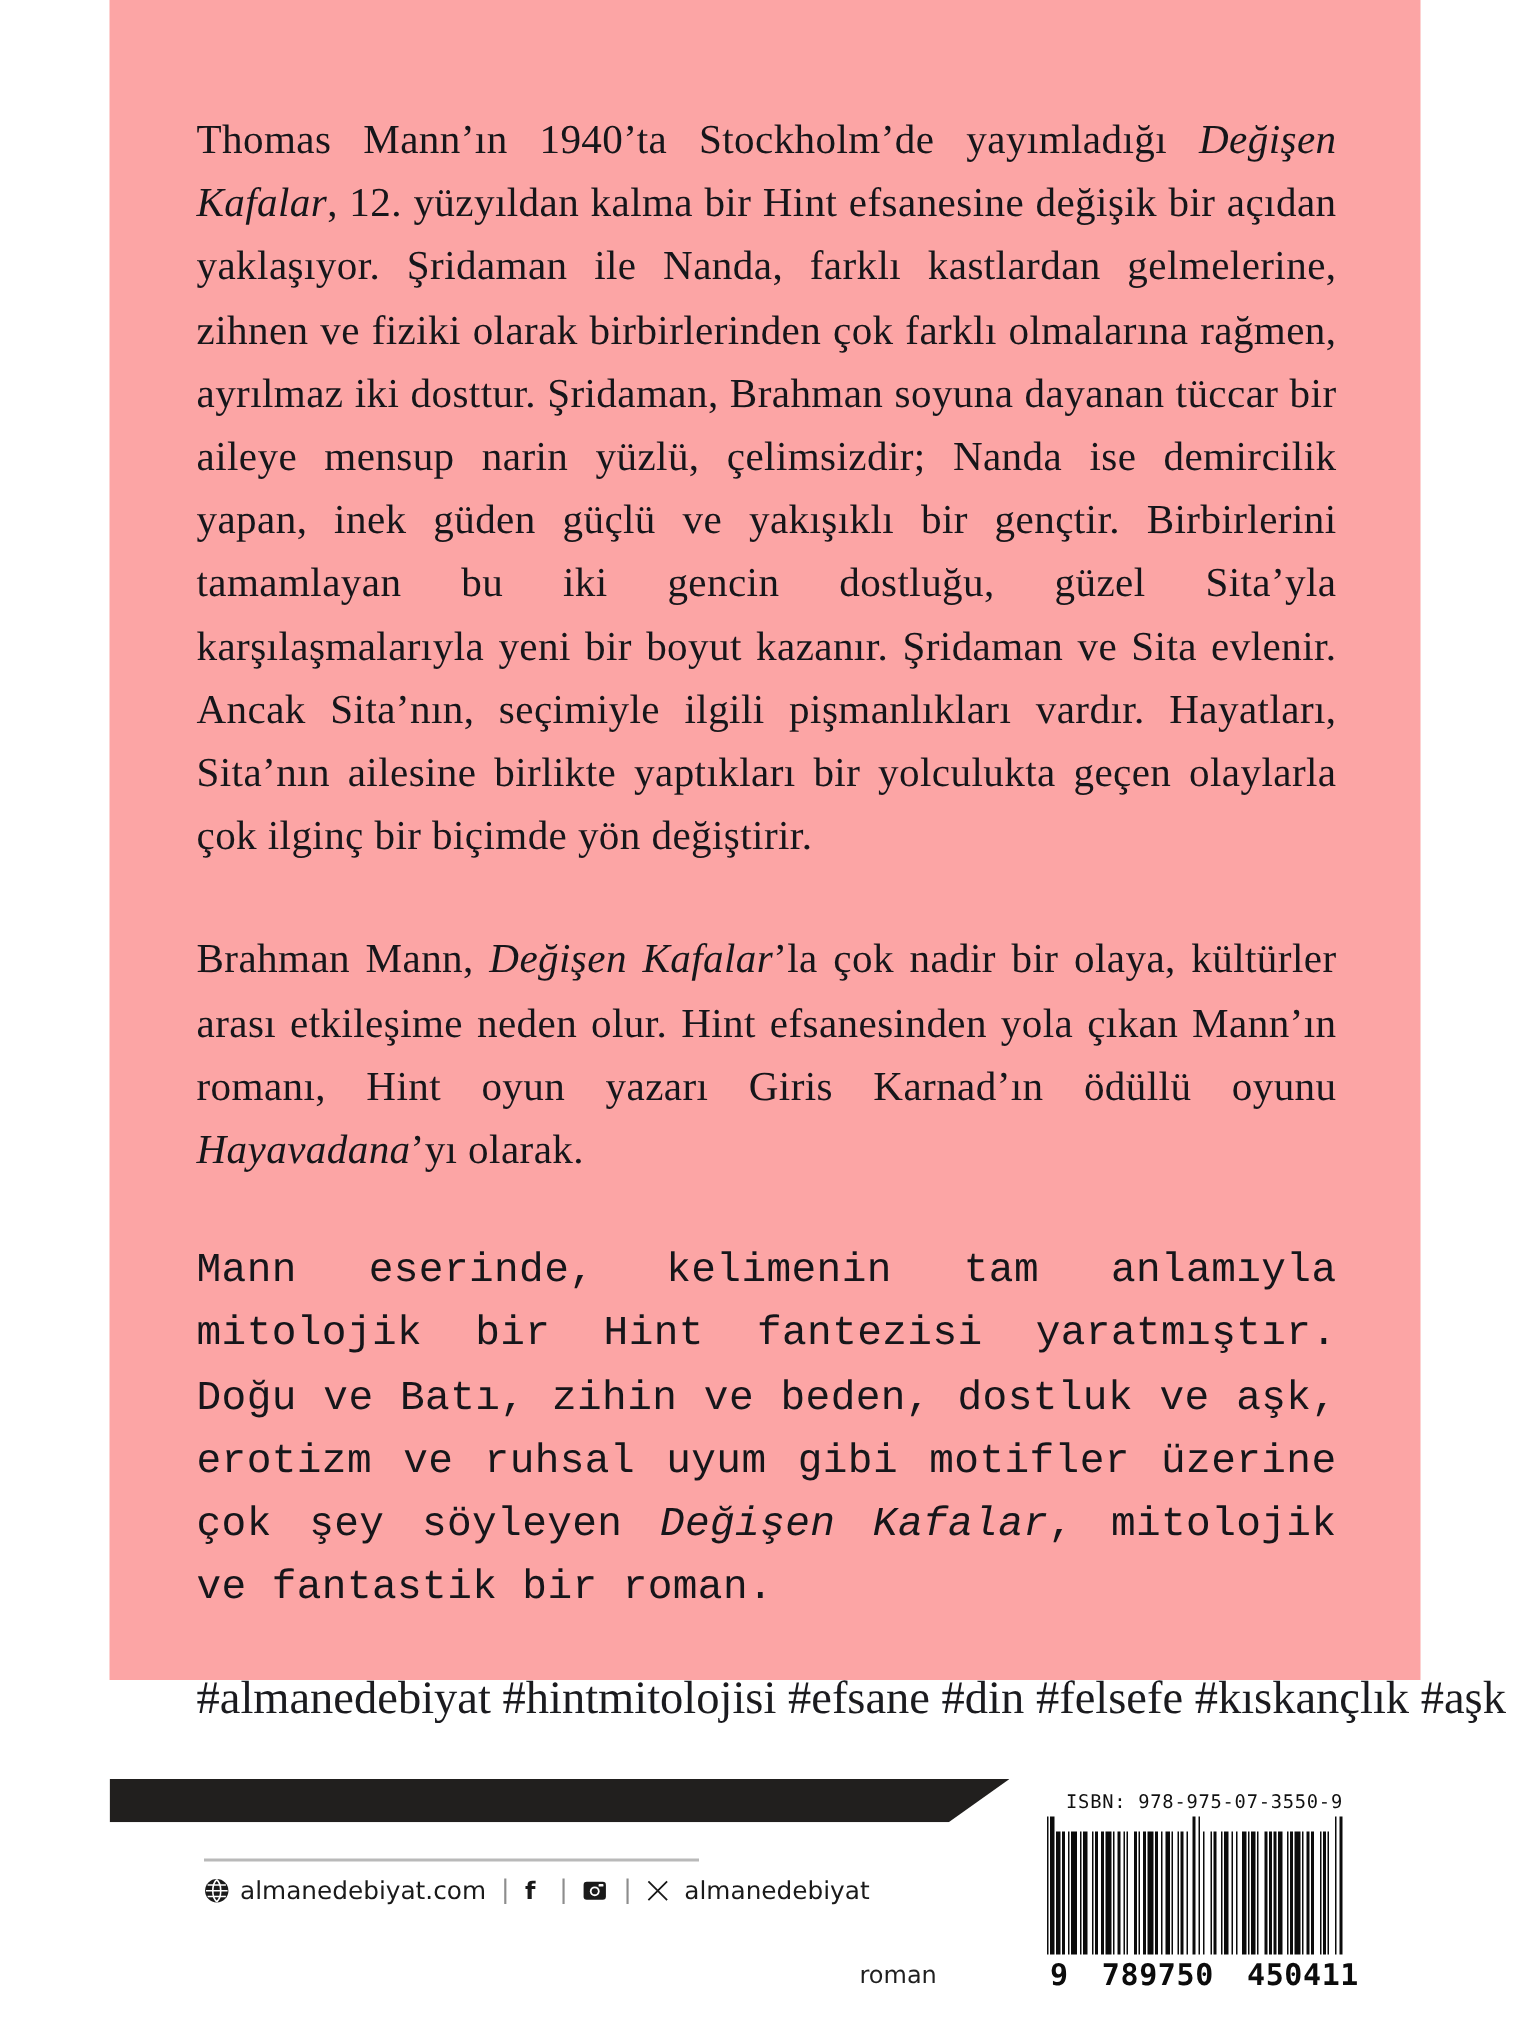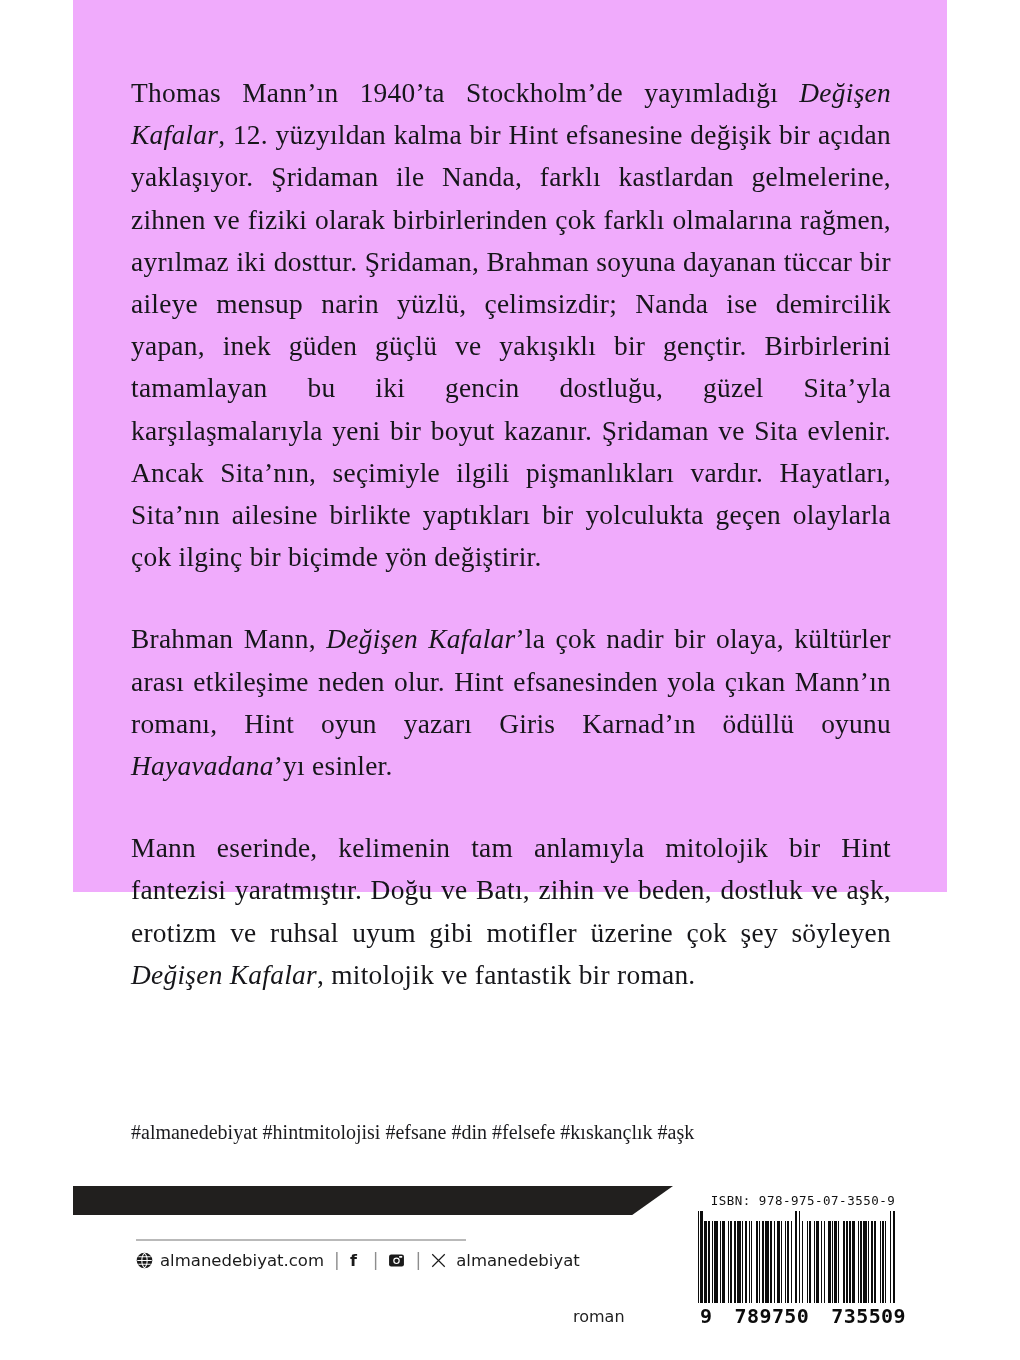--- a/index.html
+++ b/index.html
@@ -14,52 +14,52 @@
     overflow: hidden;
     font-family: "Liberation Serif", "DejaVu Serif", serif;
   }
 
   
   .cover {
     position: absolute;
     left: 73px;
     top: 0;
     width: 874px;
-    height: 892px;
-    background: #f0abfc;
+    height: 1120px;
+    background: #fca5a5;
   }
 
   .blurb {
     position: absolute;
     left: 58px;
     top: 72px;
     width: 760px;
   }
 
   .para {
     font-family: "Liberation Serif", "DejaVu Serif", serif;
     font-size: 27.4px;
     line-height: 42.2px;
     color: #16161a;
     text-align: justify;
     margin: 0 0 40px 0;
     letter-spacing: 0.01em;
     -webkit-hyphens: none;
     hyphens: none;
   }
-  .para:last-child { margin-bottom: 0; }
+  .para:last-child { margin-bottom: 0; font-family: Liberation Mono, monospace; }
   .para i { font-style: italic; }
 
   .hashtags {
     position: absolute;
     left: 58px;
     top: 1117px;
     width: 790px;
     font-family: "Liberation Serif", "DejaVu Serif", serif;
-    font-size: 20px;
+    font-size: 31px;
     line-height: 30px;
     color: #1b1b1f;
     white-space: nowrap;
   }
 
   
   .black-bar {
     position: absolute;
     left: 73px;
     top: 1186px;
@@ -176,21 +176,21 @@
     padding: 1px 2px 0 2px;
   }
 </style>
 </head>
 <body>
 
 <div class="cover">
 
   <div class="blurb">
     <p class="para"><span>Thomas Mann’ın 1940’ta Stockholm’de yayımladığı </span><i>Değişen Kafalar</i><span>, 12. yüzyıldan kalma bir Hint efsanesine değişik bir açıdan yaklaşıyor. Şridaman ile Nanda, farklı kastlardan gelmelerine, zihnen ve fiziki olarak birbirlerinden çok farklı olmalarına rağmen, ayrılmaz iki dosttur. Şridaman, Brahman soyuna dayanan tüccar bir aileye mensup narin yüzlü, çelimsizdir; Nanda ise demircilik yapan, inek güden güçlü ve yakışıklı bir gençtir. Birbirlerini tamamlayan bu iki gencin dostluğu, güzel Sita’yla karşılaşmalarıyla yeni bir boyut kazanır. Şridaman ve Sita evlenir. Ancak Sita’nın, seçimiyle ilgili pişmanlıkları vardır. Hayatları, Sita’nın ailesine birlikte yaptıkları bir yolculukta geçen olaylarla çok ilginç bir biçimde yön değiştirir.</span></p>
-    <p class="para"><span>Brahman Mann, </span><i>Değişen Kafalar</i><span>’la çok nadir bir olaya, kültürler arası etkileşime neden olur. Hint efsanesinden yola çıkan Mann’ın romanı, Hint oyun yazarı Giris Karnad’ın ödüllü oyunu </span><i>Hayavadana</i><span>’yı esinler.</span></p>
+    <p class="para"><span>Brahman Mann, </span><i>Değişen Kafalar</i><span>’la çok nadir bir olaya, kültürler arası etkileşime neden olur. Hint efsanesinden yola çıkan Mann’ın romanı, Hint oyun yazarı Giris Karnad’ın ödüllü oyunu </span><i>Hayavadana</i><span>’yı olarak.</span></p>
     <p class="para"><span>Mann eserinde, kelimenin tam anlamıyla mitolojik bir Hint fantezisi yaratmıştır. Doğu ve Batı, zihin ve beden, dostluk ve aşk, erotizm ve ruhsal uyum gibi motifler üzerine çok şey söyleyen </span><i>Değişen Kafalar</i><span>, mitolojik ve fantastik bir roman.</span></p>
   </div>
 
   <div class="hashtags">#almanedebiyat #hintmitolojisi #efsane #din #felsefe #kıskançlık #aşk</div>
 
 </div>
 
 <div class="black-bar"></div>
 
 <div class="footer">
@@ -347,17 +347,17 @@
         <span style="width: 1.15789px; height: 82px; background: rgb(12, 12, 12);"></span>
         <span style="width: 3.47368px; height: 82px; background: transparent;"></span>
         <span style="width: 1.15789px; height: 92px; background: rgb(12, 12, 12);"></span>
         <span style="width: 2.31579px; height: 92px; background: transparent;"></span>
         <span style="width: 1.15789px; height: 92px; background: rgb(12, 12, 12);"></span>
         <span style="width: 1.15789px; height: 92px; background: transparent;"></span>
       </div>
     <div class="ean-text">
       <span>9</span>
       <span>789750</span>
-      <span>735509</span>
+      <span>450411</span>
     </div>
   </div>
 
 </div>
 
 </body></html>

